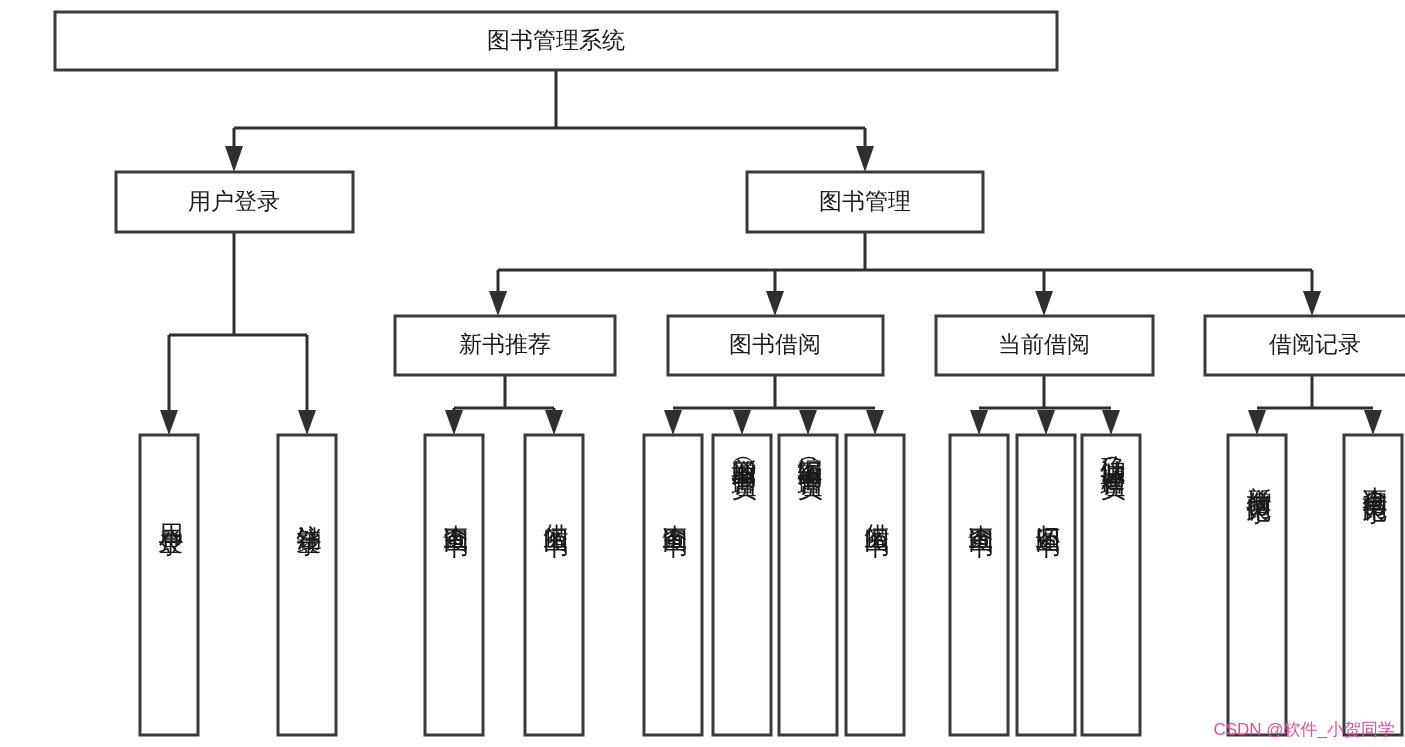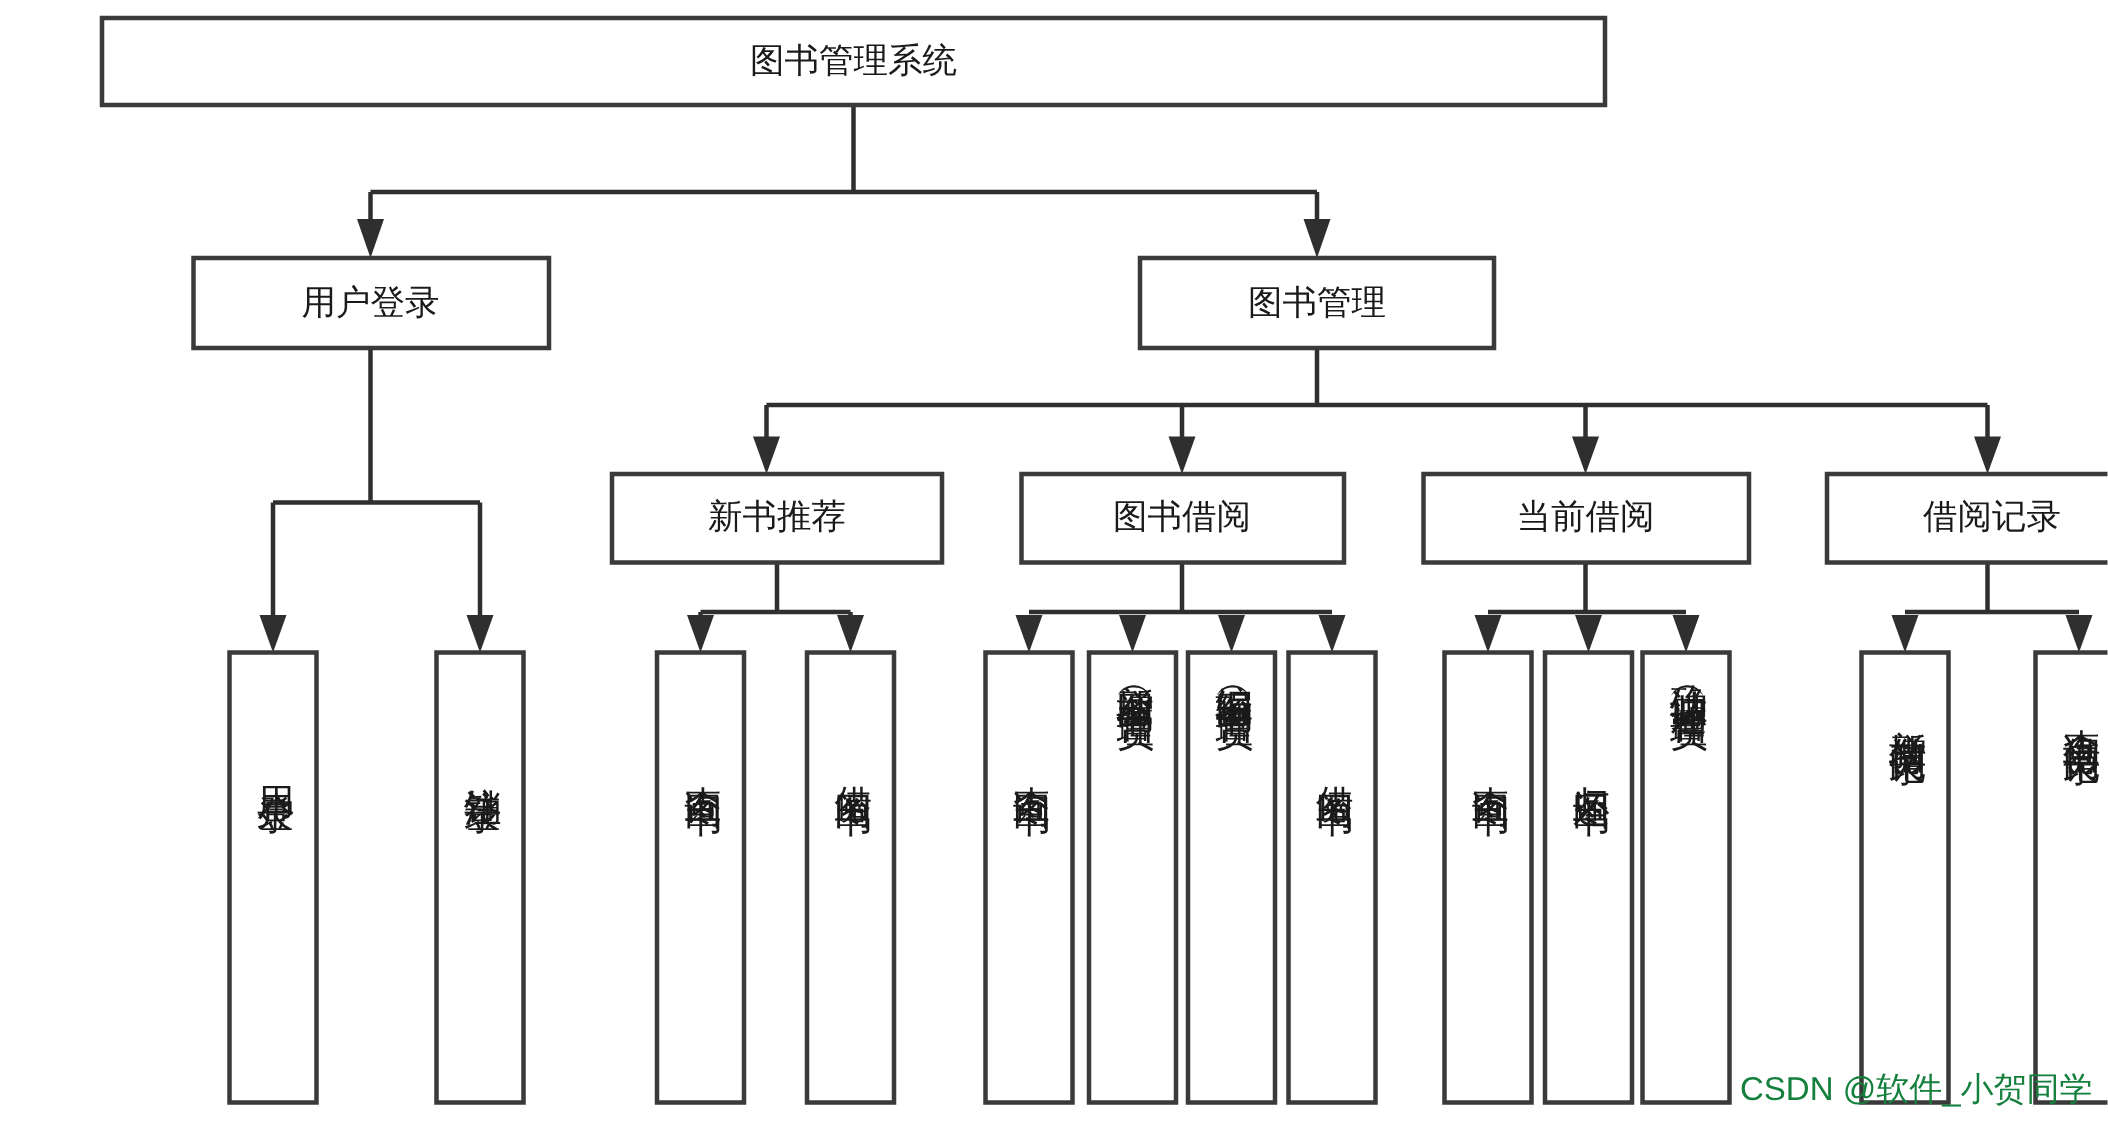--- a/index.html
+++ b/index.html
@@ -9,21 +9,21 @@
   }
   body {
     width: 1405px;
     height: 747px;
     font-family: "Liberation Sans", "DejaVu Sans", sans-serif;
     overflow: hidden;
     position: relative;
   }
   #diagram-root {
     position: absolute;
-    left: 14px; top: 0;
+    left: 1px; top: 0;
     width: 1175px;
     height: 747px;
     padding-left: 34px;
   }
   svg.diagram {
     display: block;
     width: 1405px;
     height: 747px;
   }
   .node-box {
@@ -53,22 +53,22 @@
     font-size: 25px;
     writing-mode: vertical-rl;
     text-orientation: upright;
     letter-spacing: 3px;
   }
   .watermark {
     position: absolute;
     right: 10px;
     bottom: 6px;
     font-family: "Liberation Sans", "DejaVu Sans", sans-serif;
-    font-size: 22px;
-    color: #15803d;
+    font-size: 17px;
+    color: #ec4899;
     white-space: nowrap;
     pointer-events: none;
   }
 </style>
 </head>
 <body>
 
 <div id="diagram-root">
 <svg class="diagram" viewBox="0 0 1405 747" xmlns="http://www.w3.org/2000/svg">
 

